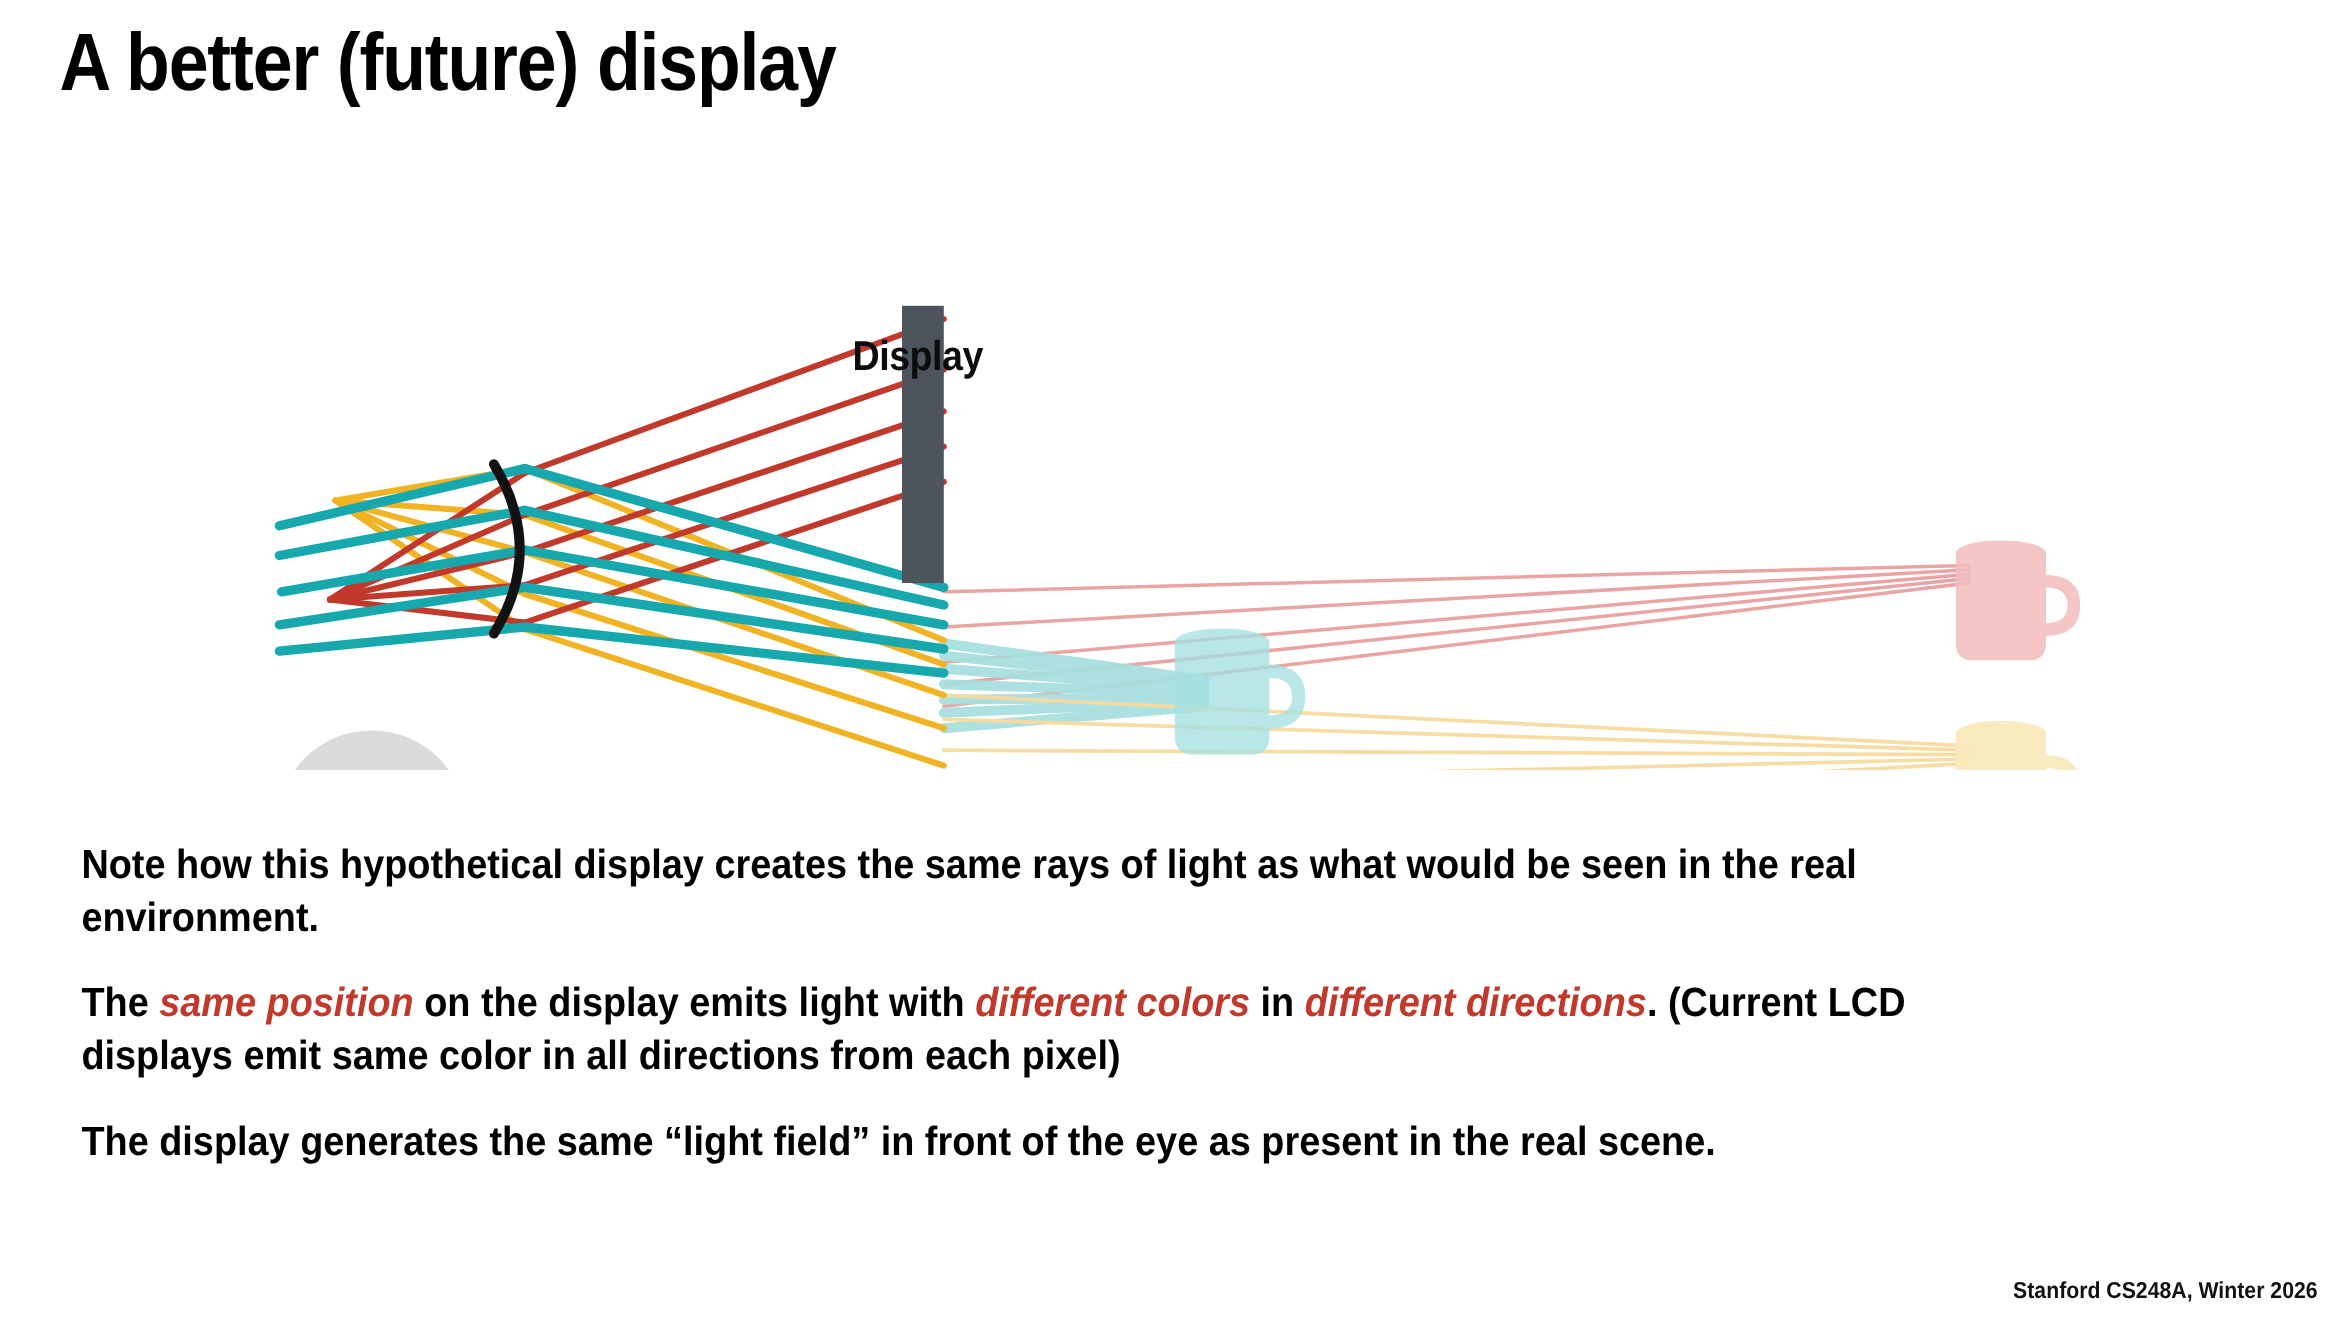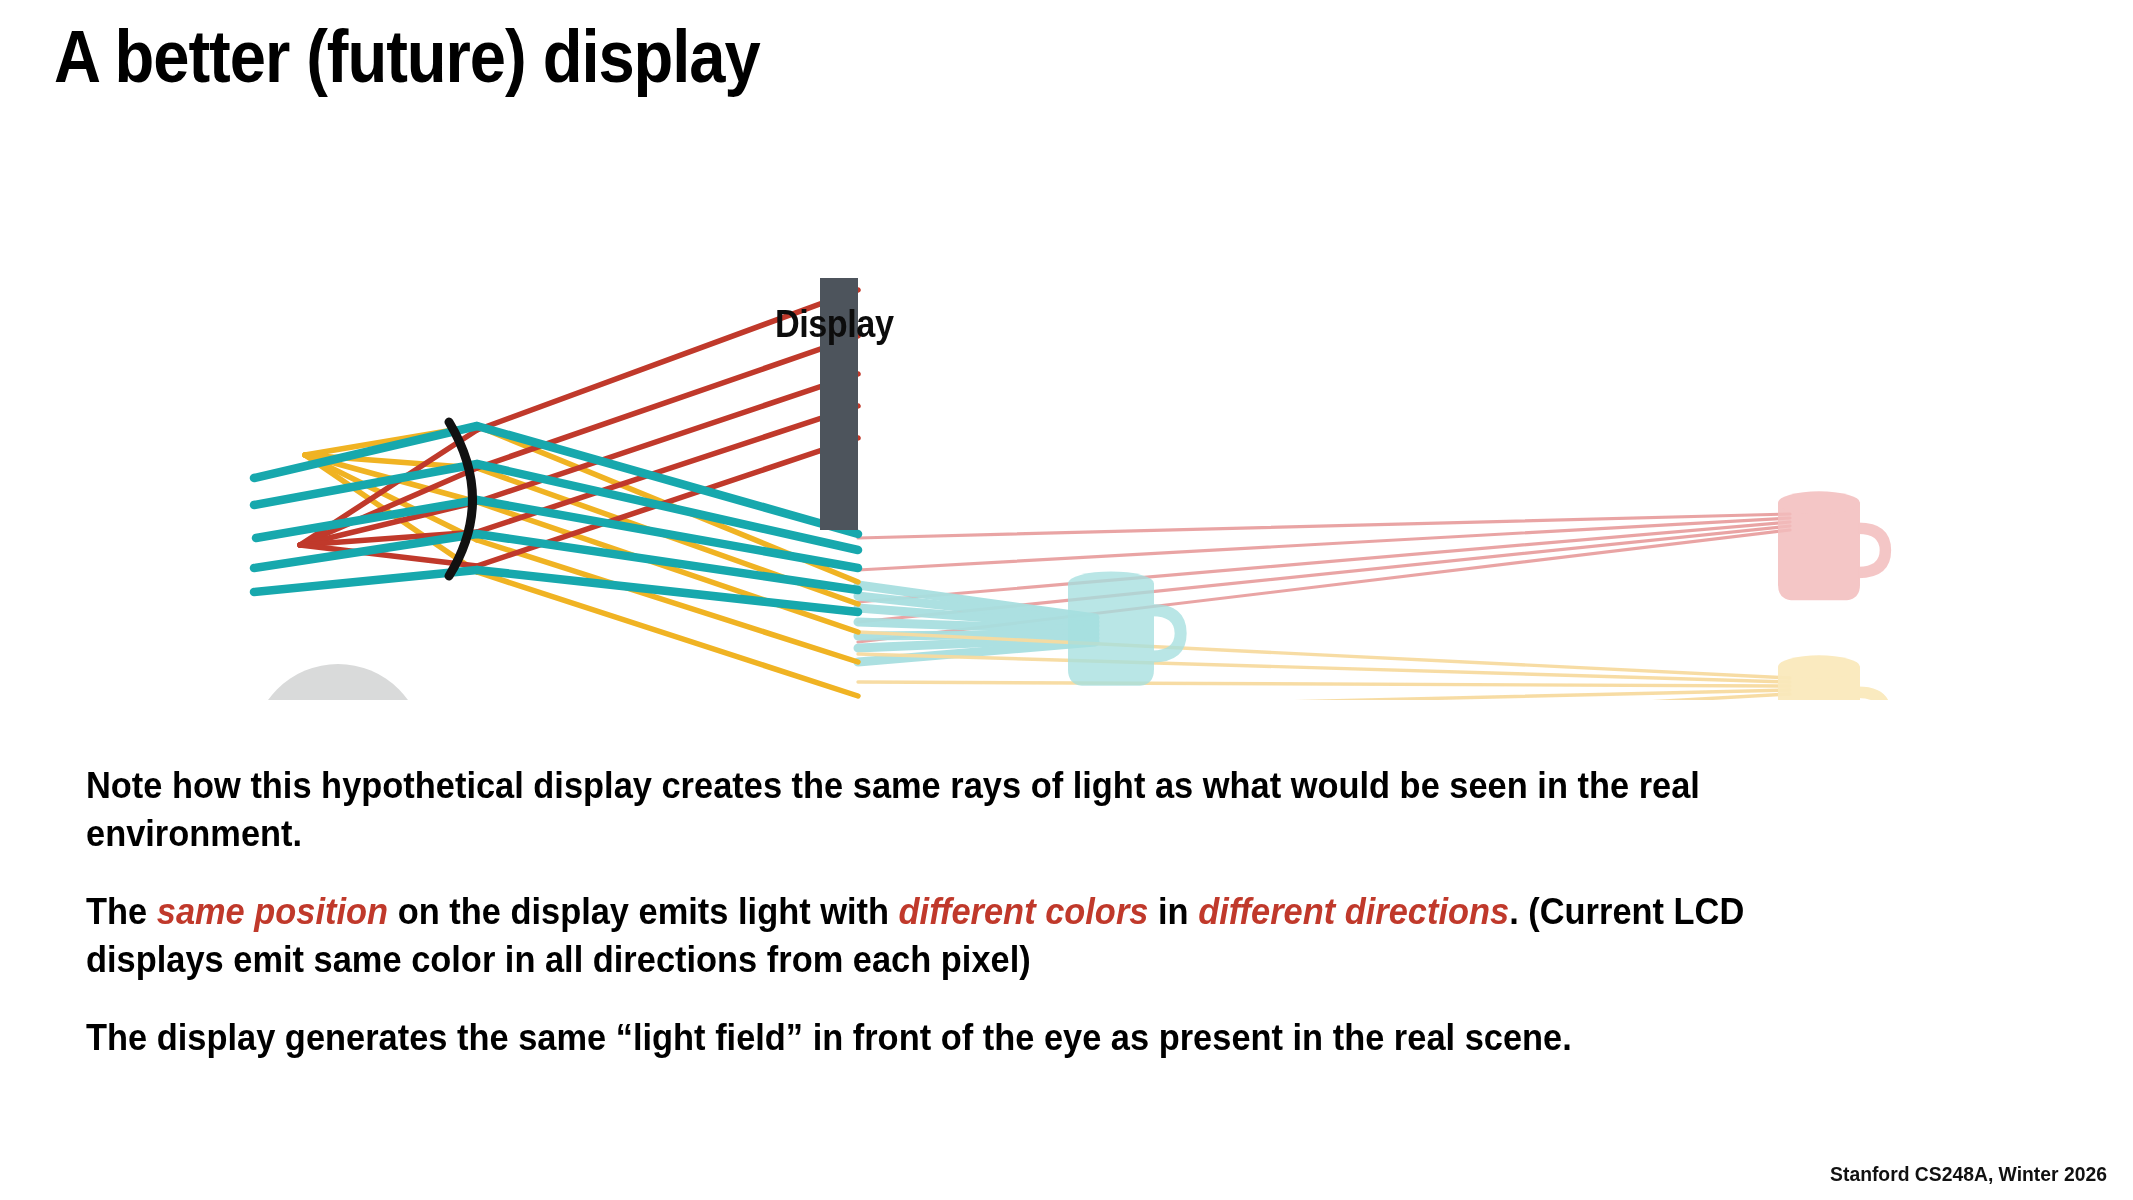--- a/index.html
+++ b/index.html
@@ -52,21 +52,21 @@
     letter-spacing: -0.5px;
     color: #0c0c0c;
     transform: scaleX(0.90);
     transform-origin: left top;
     white-space: nowrap;
   }
 
   
   #body-text {
     position: absolute;
-    left: 86px;
+    left: 74px;
     top: 762px;
     width: 1900px;
     font-family: "Liberation Sans Narrow", "Liberation Sans", sans-serif;
     font-weight: bold;
     font-size: 37px;
     line-height: 1.30;
     color: #000000;
   }
   #body-text p {
     margin: 0 0 30px 0;

